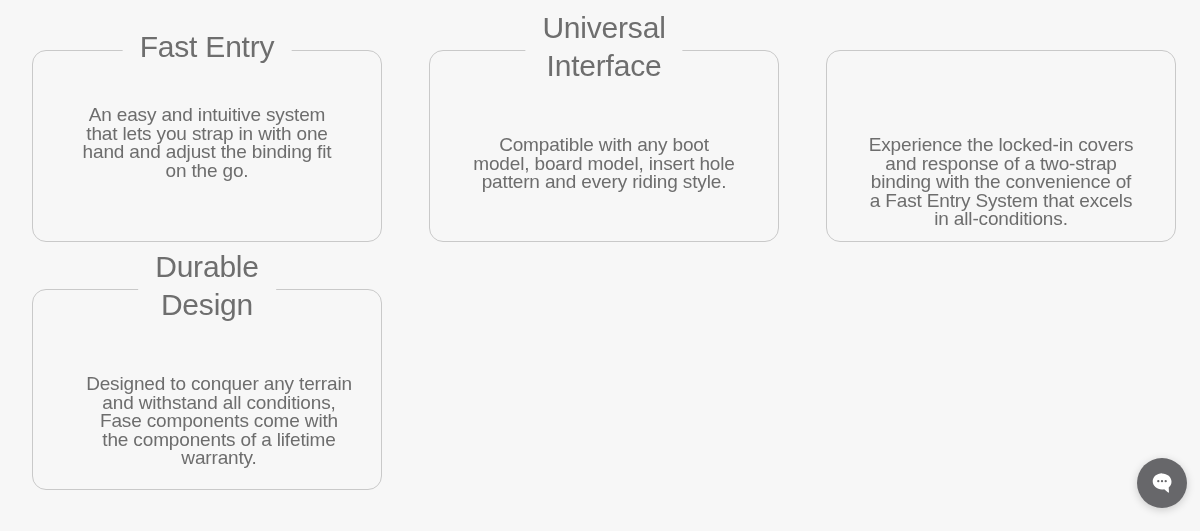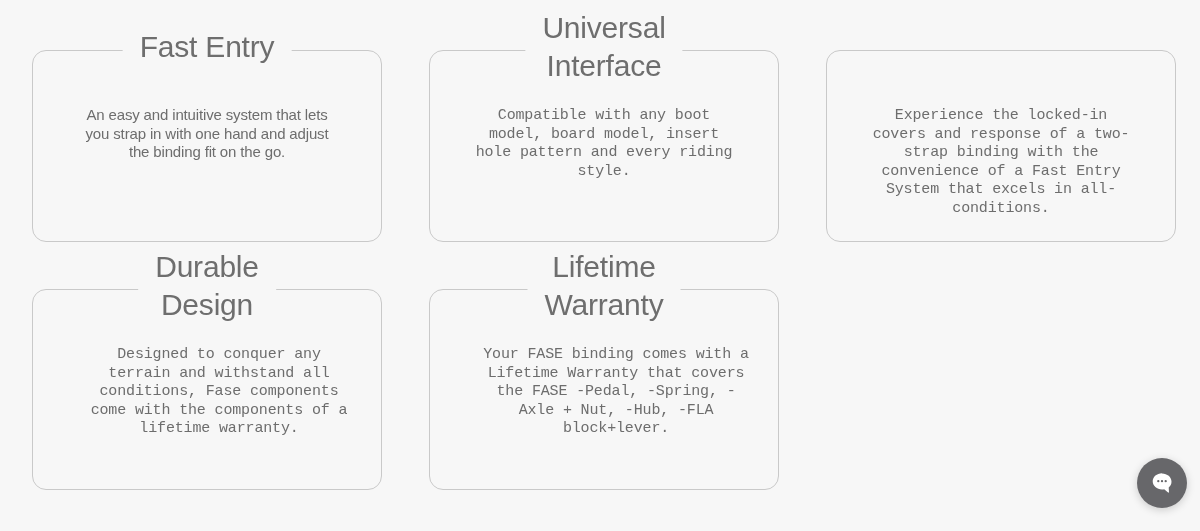--- a/index.html
+++ b/index.html
@@ -63,31 +63,31 @@
     text-align: center;
     white-space: pre-line;
   }
 
   .feature-card.two-line .card-title {
     bottom: calc(100% - 34px);
   }
 
   .card-body {
     color: #6d6d6d;
-    font-size: 15px;
+    font-size: 19px;
     font-weight: 400;
     line-height: 18.6px;
     letter-spacing: -0.15px;
     text-align: center;
     white-space: pre-line;
     width: 266px;
   }
 
   .feature-card .card-body { margin-top: 55px; }
-  .feature-card.two-line .card-body { margin-top: 56px; font-family: Liberation Mono, monospace; }
+  .feature-card.two-line .card-body { margin-top: 85px; }
 
   
   .chat-launcher {
     position: absolute;
     left: 1137px;
     top: 458px;
     width: 50px;
     height: 50px;
     border-radius: 50%;
     background: #67676a;
@@ -120,25 +120,20 @@
   <div class="feature-card two-line">
     <div class="card-body">Experience the locked-in covers and response of a two-strap binding with the convenience of a Fast Entry System that excels in all-conditions.</div>
   </div>
 
   <div class="feature-card two-line tall">
     <div class="card-title">Durable
 Design</div>
     <div class="card-body">Designed to conquer any terrain and withstand all conditions, Fase components come with the components of a lifetime warranty.</div>
   </div>
 
-  <div class="feature-card two-line tall">
-    <div class="card-title">Lifetime
-Warranty</div>
-    <div class="card-body">Your FASE binding comes with a Lifetime Warranty that covers the FASE -Pedal, -Spring, -Axle + Nut, -Hub, -FLA block+lever.</div>
-  </div>
 
 </div>
 
 <button class="chat-launcher">
   <span>
     <svg width="28" height="28" viewBox="0 0 28 28" aria-hidden="true">
       <path d="M14 4.2c-5.1 0-9.3 3.6-9.3 8.1 0 4.5 4.2 8.1 9.3 8.1 0.75 0 1.48-0.08 2.17-0.23l3.93 3.33c0.37 0.31 0.93 0.03 0.9-0.45l-0.3-4.62c1.73-1.47 2.8-3.5 2.8-5.74 0-4.5-4.2-8.1-9.5-8.1z" fill="#ffffff"></path>
       <circle cx="10.3" cy="12.2" r="1.15" fill="#67676a"></circle>
       <circle cx="14" cy="12.2" r="1.15" fill="#67676a"></circle>
       <circle cx="17.7" cy="12.2" r="1.15" fill="#67676a"></circle>

